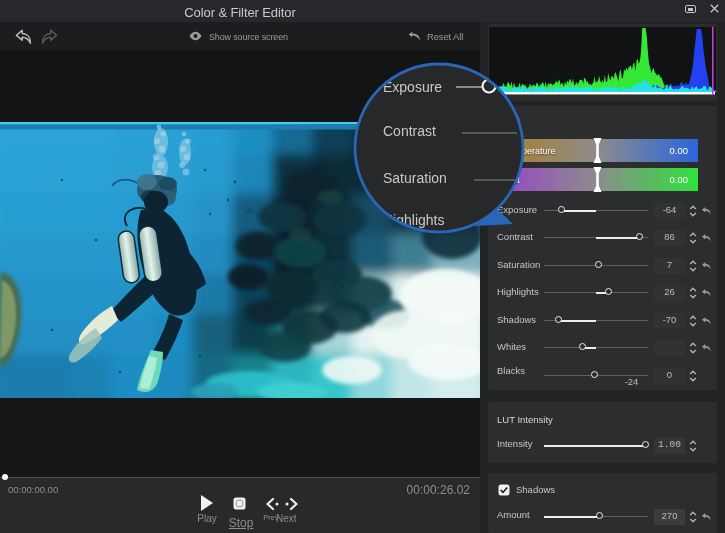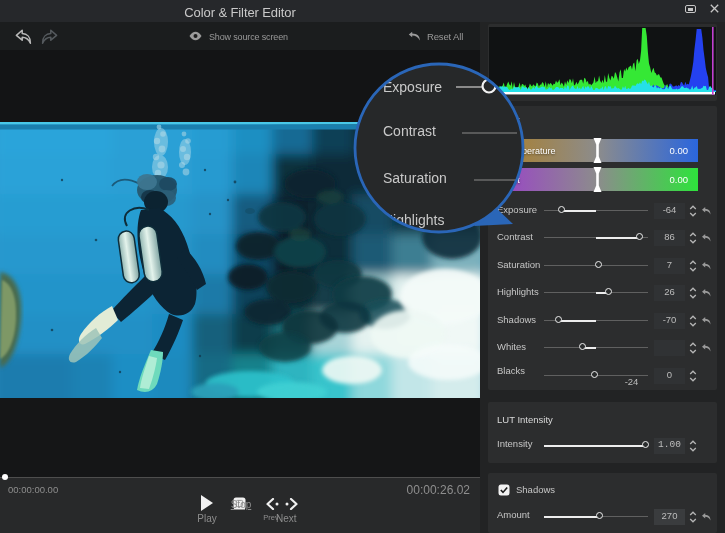--- a/index.html
+++ b/index.html
@@ -243,21 +243,21 @@
   </svg>
 <svg style="position:absolute;left:264px;top:498px;" width="16" height="12" viewBox="0 0 16 12">
 <path d="M9 1 L3.5 6 L9 11" fill="none" stroke="#f0f0f0" stroke-width="2.2" stroke-linecap="round" stroke-linejoin="round"></path>
 <circle cx="13" cy="6" r="1.5" fill="#f0f0f0"></circle>
   </svg>
 <svg style="position:absolute;left:284px;top:498px;" width="16" height="12" viewBox="0 0 16 12">
 <path d="M7 1 L12.5 6 L7 11" fill="none" stroke="#f0f0f0" stroke-width="2.2" stroke-linecap="round" stroke-linejoin="round"></path>
 <circle cx="3" cy="6" r="1.5" fill="#f0f0f0"></circle>
   </svg>
 <div style="position:absolute;left:191px;top:513px;width:32px;text-align:center;font-size:10px;color:#8d8d8d;">Play</div>
-<div style="position:absolute;left:225px;top:499px;width:32px;text-align:center;font-size:10px;color:#8d8d8d;text-decoration:underline;">Stop</div>
+<div style="position:absolute;left:225px;top:516px;width:32px;text-align:center;font-size:12px;color:#8d8d8d;text-decoration:underline;">Stop</div>
 <div style="position:absolute;left:255px;top:513px;width:32px;text-align:center;font-size:7.5px;color:#8d8d8d;">Prev</div>
 <div style="position:absolute;left:276px;top:513px;width:32px;text-align:left;font-size:10px;color:#8d8d8d;">Next</div>
 <div style="position:absolute;left:480px;top:22px;width:245px;height:511px;background:#222324;"></div>
 <div style="position:absolute;left:488px;top:24px;width:229px;height:77px;background:#2c2d2e;border-radius:2px;"></div>
 <svg style="position:absolute;left:489px;top:27px;" width="227" height="68" viewBox="0 0 227 68">
     <rect width="227" height="68" fill="#101213"></rect>
     <path d="M0,65 L0.0,59.4 L1.1,60.8 L2.3,56.8 L3.4,61.4 L4.5,57.7 L5.7,59.1 L6.8,61.5 L7.9,57.9 L9.1,61.7 L10.2,58.5 L11.3,61.4 L12.5,61.3 L13.6,58.6 L14.8,55.4 L15.9,61.0 L17.0,60.2 L18.2,57.0 L19.3,54.4 L20.4,57.4 L21.6,58.8 L22.7,54.2 L23.8,61.6 L25.0,55.1 L26.1,59.7 L27.2,60.8 L28.4,61.1 L29.5,59.5 L30.6,55.5 L31.8,60.6 L32.9,57.3 L34.0,56.9 L35.2,59.0 L36.3,57.6 L37.5,61.5 L38.6,61.5 L39.7,60.4 L40.9,56.6 L42.0,58.6 L43.1,59.5 L44.3,57.3 L45.4,58.4 L46.5,59.6 L47.7,55.6 L48.8,56.4 L49.9,60.0 L51.1,57.4 L52.2,57.8 L53.3,55.0 L54.5,56.2 L55.6,59.7 L56.8,54.2 L57.9,60.9 L59.0,55.8 L60.2,57.8 L61.3,56.1 L62.4,56.7 L63.6,58.7 L64.7,56.4 L65.8,57.2 L67.0,53.4 L68.1,55.8 L69.2,55.0 L70.4,52.3 L71.5,58.3 L72.6,55.5 L73.8,56.9 L74.9,59.7 L76.0,54.3 L77.2,58.0 L78.3,53.3 L79.5,55.9 L80.6,51.9 L81.7,52.8 L82.9,56.2 L84.0,51.3 L85.1,58.4 L86.3,57.5 L87.4,54.7 L88.5,57.5 L89.7,55.4 L90.8,52.9 L91.9,52.7 L93.1,52.8 L94.2,56.7 L95.3,50.8 L96.5,51.7 L97.6,55.5 L98.7,53.7 L99.9,57.7 L101.0,56.5 L102.2,58.2 L103.3,57.0 L104.4,55.5 L105.6,49.5 L106.7,56.3 L107.8,54.3 L109.0,54.3 L110.1,48.5 L111.2,53.8 L112.4,55.9 L113.5,52.7 L114.6,56.3 L115.8,48.0 L116.9,54.3 L118.0,55.2 L119.2,46.1 L120.3,50.7 L121.4,53.6 L122.6,48.7 L123.7,49.4 L124.8,51.7 L126.0,44.9 L127.1,46.6 L128.3,50.6 L129.4,54.5 L130.5,45.5 L131.7,42.3 L132.8,50.9 L133.9,51.1 L135.1,41.9 L136.2,44.4 L137.3,40.6 L138.5,43.6 L139.6,40.2 L140.7,39.5 L141.9,38.5 L143.0,42.5 L144.1,36.7 L145.3,35.5 L146.4,44.2 L147.6,33.4 L148.7,31.7 L149.8,36.9 L151.0,33.2 L152.1,24.0 L153.2,1.0 L154.4,1.0 L155.5,1.0 L156.6,1.0 L157.8,9.1 L158.9,25.3 L160.0,36.4 L161.2,40.4 L162.3,45.9 L163.4,42.9 L164.6,40.7 L165.7,45.5 L166.8,46.2 L168.0,48.7 L169.1,47.2 L170.2,47.5 L171.4,50.6 L172.5,50.6 L173.7,54.1 L174.8,57.0 L175.9,58.8 L177.1,58.4 L178.2,57.1 L179.3,60.3 L180.5,61.5 L181.6,61.6 L182.7,63.6 L183.9,65.0 L185.0,65.0 L186.1,65.0 L187.3,65.0 L188.4,65.0 L189.5,65.0 L190.7,65.0 L191.8,65.0 L192.9,65.0 L194.1,65.0 L195.2,65.0 L196.4,65.0 L197.5,65.0 L198.6,65.0 L199.8,65.0 L200.9,65.0 L202.0,65.0 L203.2,65.0 L204.3,65.0 L205.4,65.0 L206.6,65.0 L207.7,65.0 L208.8,65.0 L210.0,65.0 L211.1,65.0 L212.2,65.0 L213.4,65.0 L214.5,65.0 L215.7,65.0 L216.8,65.0 L217.9,65.0 L219.1,65.0 L220.2,65.0 L221.3,65.0 L222.5,65.0 L223.6,65.0 L224.7,65.0 L225.9,65.0 L227.0,65.0 L227,65 Z" fill="#35e835"></path>
     <path d="M158.9,65 L158.9,60.5 L160.0,58.7 L161.2,60.8 L162.3,60.2 L163.4,59.2 L164.6,57.6 L165.7,60.7 L166.8,58.1 L168.0,58.7 L169.1,58.9 L170.2,60.0 L171.4,60.2 L172.5,61.5 L173.7,61.1 L174.8,61.2 L175.9,57.8 L177.1,60.1 L178.2,60.5 L179.3,60.8 L180.5,56.9 L181.6,56.6 L182.7,57.5 L183.9,59.4 L185.0,59.5 L186.1,59.1 L187.3,58.2 L188.4,59.6 L189.5,58.1 L190.7,58.9 L191.8,55.3 L192.9,55.1 L194.1,57.2 L195.2,58.5 L196.4,54.7 L197.5,57.7 L198.6,56.8 L199.8,57.4 L200.9,53.2 L202.0,48.7 L203.2,42.3 L204.3,35.0 L205.4,22.4 L206.6,12.8 L207.7,2.0 L208.8,2.0 L210.0,2.0 L211.1,2.0 L212.2,2.0 L213.4,10.7 L214.5,23.0 L215.7,32.1 L216.8,41.0 L217.9,45.9 L219.1,50.2 L220.2,62.4 L221.3,62.4 L222.5,63.0 L223.6,63.1 L224.7,62.4 L225.9,63.3 L227.0,62.7 L227,65 Z" fill="#2441f0"></path>
     <path d="M0,65 L0.0,64.0 L1.1,64.0 L2.3,64.0 L3.4,64.0 L4.5,60.2 L5.7,59.7 L6.8,59.3 L7.9,62.4 L9.1,60.6 L10.2,60.7 L11.3,59.2 L12.5,59.4 L13.6,59.3 L14.8,60.4 L15.9,59.0 L17.0,59.9 L18.2,59.9 L19.3,62.0 L20.4,62.9 L21.6,62.4 L22.7,61.4 L23.8,62.5 L25.0,59.2 L26.1,60.5 L27.2,60.2 L28.4,60.2 L29.5,59.9 L30.6,60.8 L31.8,63.0 L32.9,59.4 L34.0,59.6 L35.2,60.7 L36.3,60.6 L37.5,60.0 L38.6,62.7 L39.7,59.7 L40.9,61.9 L42.0,62.7 L43.1,61.8 L44.3,59.7 L45.4,62.1 L46.5,59.7 L47.7,58.6 L48.8,60.8 L49.9,61.3 L51.1,60.8 L52.2,59.9 L53.3,59.5 L54.5,60.2 L55.6,60.1 L56.8,62.7 L57.9,62.3 L59.0,61.9 L60.2,59.7 L61.3,61.6 L62.4,60.4 L63.6,62.9 L64.7,62.7 L65.8,61.8 L67.0,60.0 L68.1,59.9 L69.2,60.0 L70.4,61.7 L71.5,60.7 L72.6,60.9 L73.8,60.9 L74.9,62.5 L76.0,59.0 L77.2,62.1 L78.3,58.6 L79.5,58.8 L80.6,62.9 L81.7,60.9 L82.9,59.3 L84.0,58.6 L85.1,61.0 L86.3,61.8 L87.4,62.1 L88.5,58.7 L89.7,62.1 L90.8,60.4 L91.9,62.4 L93.1,60.6 L94.2,58.7 L95.3,62.4 L96.5,59.3 L97.6,60.7 L98.7,59.0 L99.9,59.8 L101.0,62.0 L102.2,59.0 L103.3,60.8 L104.4,62.9 L105.6,63.0 L106.7,60.8 L107.8,61.0 L109.0,61.6 L110.1,62.4 L111.2,61.5 L112.4,61.6 L113.5,59.2 L114.6,63.0 L115.8,59.6 L116.9,59.2 L118.0,62.5 L119.2,58.8 L120.3,59.8 L121.4,58.9 L122.6,61.7 L123.7,61.3 L124.8,61.2 L126.0,58.5 L127.1,60.3 L128.3,61.4 L129.4,61.1 L130.5,61.8 L131.7,62.8 L132.8,62.5 L133.9,59.2 L135.1,61.7 L136.2,58.8 L137.3,61.9 L138.5,61.8 L139.6,60.7 L140.7,62.1 L141.9,61.2 L143.0,58.5 L144.1,58.6 L145.3,58.6 L146.4,59.0 L147.6,57.1 L148.7,56.2 L149.8,57.0 L151.0,55.3 L152.1,57.3 L153.2,53.4 L154.4,54.2 L155.5,52.6 L156.6,53.3 L157.8,55.4 L158.9,57.3 L160.0,54.3 L161.2,58.9 L162.3,58.3 L163.4,59.7 L164.6,60.5 L165.7,58.9 L166.8,58.2 L168.0,61.6 L169.1,59.9 L170.2,61.6 L171.4,60.5 L172.5,61.2 L173.7,62.2 L174.8,62.3 L175.9,62.1 L177.1,58.9 L178.2,60.8 L179.3,62.0 L180.5,58.9 L181.6,58.5 L182.7,61.0 L183.9,62.4 L185.0,62.1 L186.1,62.6 L187.3,61.5 L188.4,62.6 L189.5,61.9 L190.7,61.8 L191.8,60.4 L192.9,59.0 L194.1,59.6 L195.2,61.1 L196.4,61.1 L197.5,60.6 L198.6,61.3 L199.8,61.5 L200.9,62.7 L202.0,61.8 L203.2,58.6 L204.3,62.4 L205.4,60.7 L206.6,60.2 L207.7,59.1 L208.8,62.0 L210.0,61.8 L211.1,61.9 L212.2,61.2 L213.4,61.0 L214.5,58.7 L215.7,59.2 L216.8,59.1 L217.9,62.9 L219.1,62.9 L220.2,59.8 L221.3,59.0 L222.5,60.9 L223.6,60.4 L224.7,64.0 L225.9,64.0 L227.0,64.0 L227,65 Z" fill="#25e0e8"></path>
     <rect x="1" y="65" width="225" height="2.5" fill="#ffffff"></rect>

